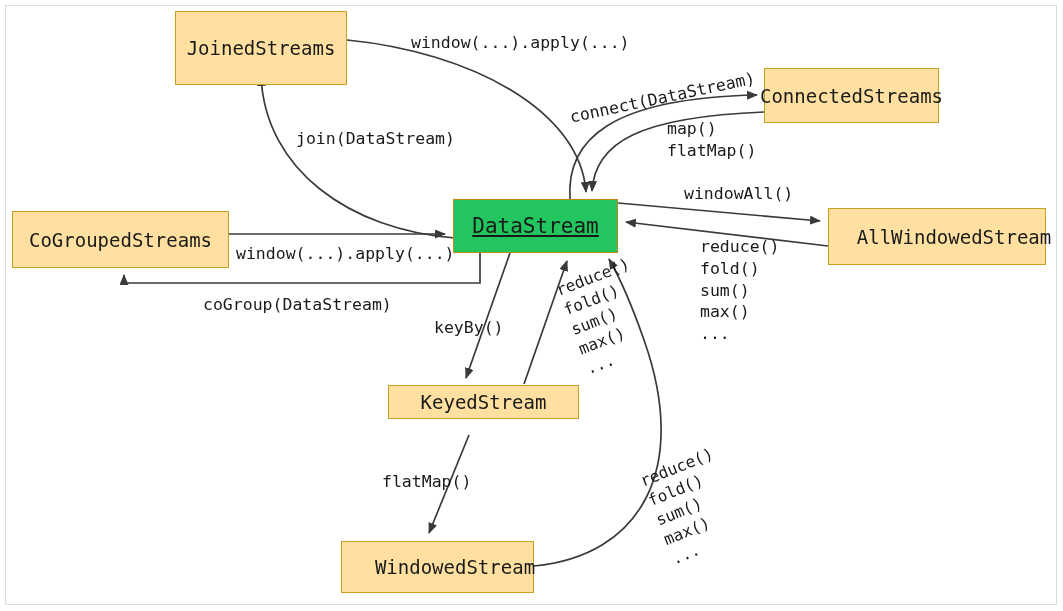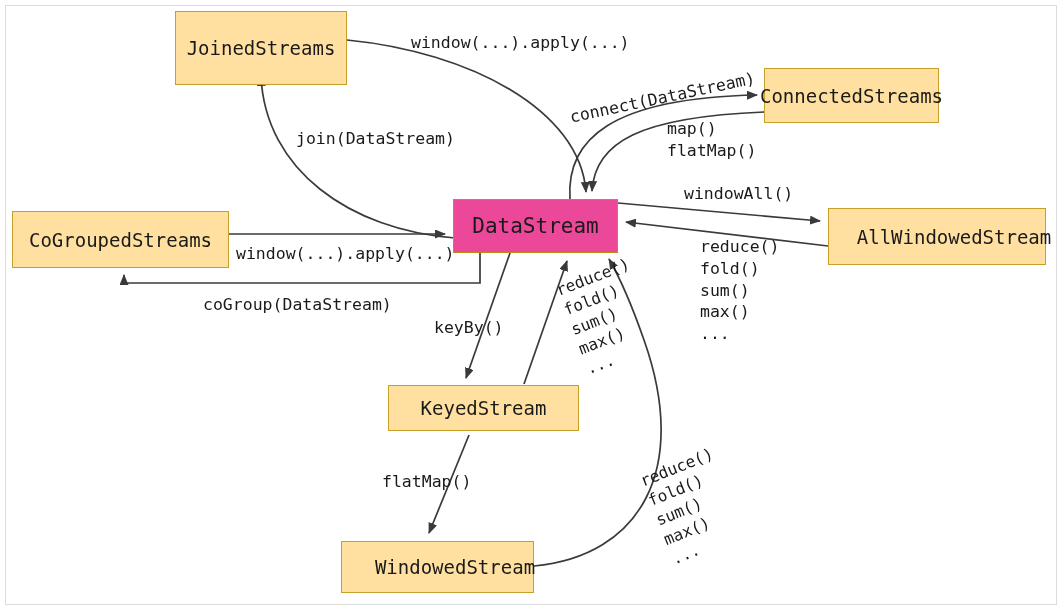--- a/index.html
+++ b/index.html
@@ -41,23 +41,24 @@
     justify-content: center;
     border: 1.4px solid #c8a028;
     background: #ffe0a0;
     font-family: "DejaVu Sans Mono", monospace;
     font-size: 19px;
     color: #1a1a1a;
     letter-spacing: 0px;
     white-space: nowrap;
   }
   .node.primary {
-    background: #ec4899;
+    background: #22c55e;
     border-color: #c08a14;
     font-size: 21px;
+    text-decoration: underline;
   }
   .elabel {
     position: absolute;
     font-family: "DejaVu Sans Mono", monospace;
     font-size: 16.5px;
     color: #1a1a1a;
     white-space: nowrap;
     line-height: 1.32;
   }
   .elabel.block {
@@ -120,21 +121,21 @@
   </div>
 
   <div class="node" style="left:12px; top:211px; width:217px; height:57px;">
     <span>CoGroupedStreams</span>
   </div>
 
   <div class="node" style="left:828px; top:208px; width:218px; height:57px;padding-left:34px;">
     <span>AllWindowedStream</span>
   </div>
 
-  <div class="node" style="left:388px; top:385px; width:191px; height:46px;">
+  <div class="node" style="left:388px; top:385px; width:191px; height:34px;">
     <span>KeyedStream</span>
   </div>
 
   <div class="node" style="left:341px; top:541px; width:193px; height:52px;padding-left:35px;">
     <span>WindowedStream</span>
   </div>
 
   <div class="elabel" style="left:411px; top:32px;">window(...).apply(...)</div>
 
   <div class="elabel rot-12" style="left:568px; top:107px;">connect(DataStream)</div>

